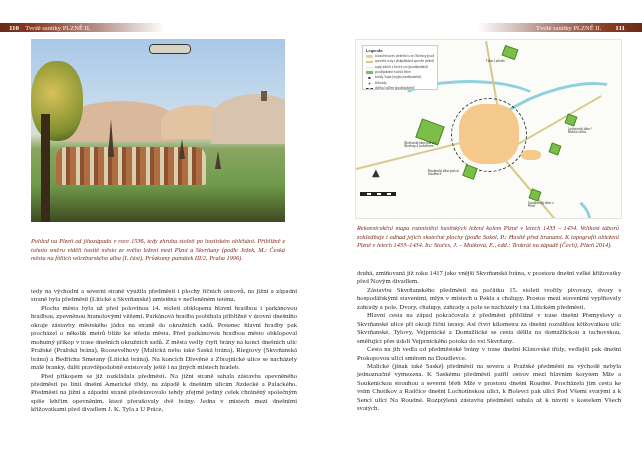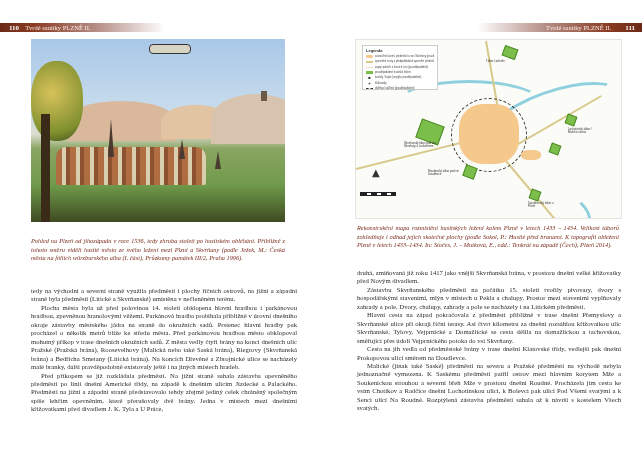--- a/index.html
+++ b/index.html
@@ -10,21 +10,21 @@
   .page { position: absolute; top: 0; height: 467px; }
   .page-left { left: 0; width: 321px; }
   .page-right { left: 321px; width: 321px; }
 
   .header-bar { position: absolute; top: 23px; height: 9px; display: flex; align-items: center; }
   .page-left .header-bar { left: 0; width: 165px; background: linear-gradient(to right, #6a2a16 0%, #8a3a22 20%, #b7928a 60%, rgba(255,255,255,0) 100%); }
   .page-right .header-bar { right: 0; width: 165px; justify-content: flex-end; background: linear-gradient(to left, #6a2a16 0%, #8a3a22 20%, #b7928a 60%, rgba(255,255,255,0) 100%); }
   .page-num { font-size: 7px; font-weight: bold; color: #fff; padding: 0 6px 0 9px; }
   .running-title { font-size: 6.5px; color: #fbeee8; }
   .page-right .running-title { padding-right: 10px; }
-  .page-right .page-num { padding: 0 7px 0 4px; }
+  .page-right .page-num { padding: 0 17px 0 4px; }
 
   .figure { position: absolute; overflow: hidden; }
   .painting { left: 31px; top: 39px; width: 254px; height: 183px; background: linear-gradient(#a9c8e8 0%, #c9dcec 40%, #dcdccf 52%, #8aa562 60%, #6f9a4a 80%, #3f4a22 100%); }
   .map { left: 355px; top: 39px; width: 265px; height: 178px; background: #fbfbf7; border: 1px solid #e5e5e0; }
 
   .caption {
     position: absolute; font-style: italic; font-size: 6.3px; line-height: 8.6px; color: #7a2c1c; text-align: justify;
   }
   .caption-left { left: 31px; top: 237px; width: 254px; }
   .caption-right { left: 357px; top: 224px; width: 262px; }

